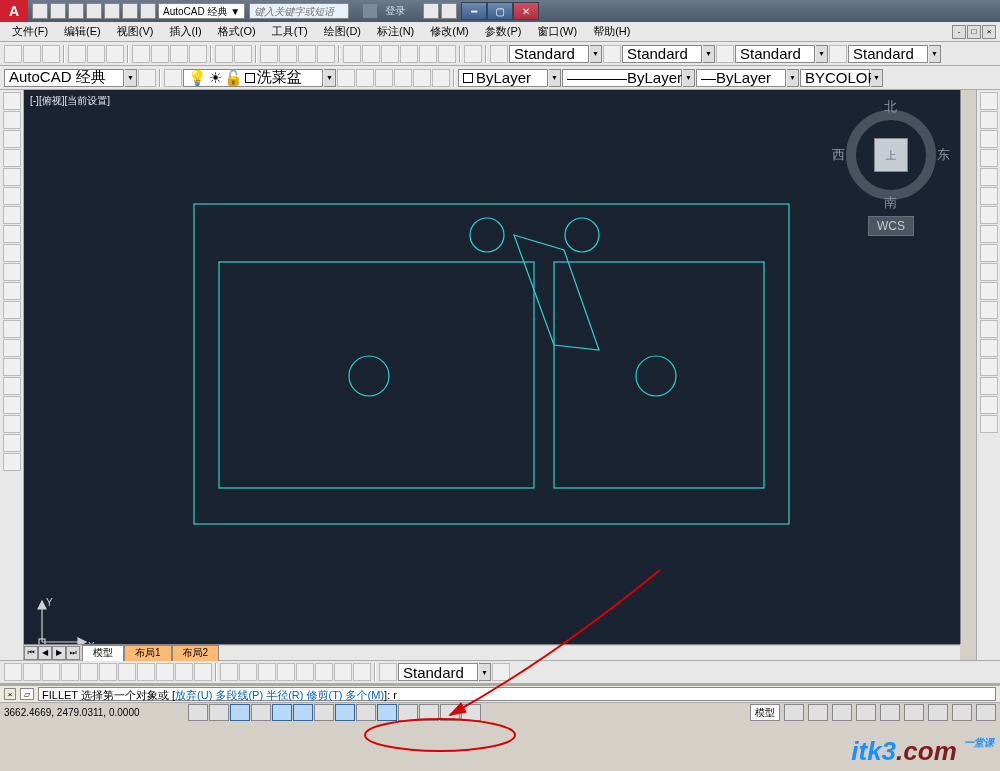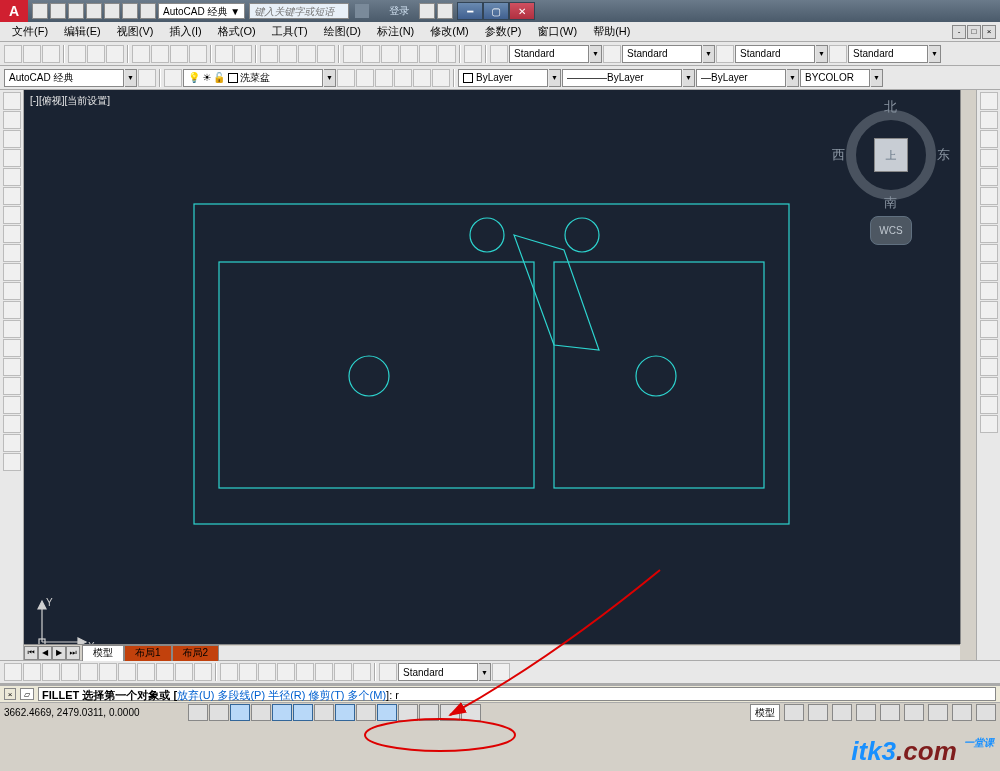--- a/index.html
+++ b/index.html
@@ -6,38 +6,38 @@
 body { width: 1000px; height: 771px; background: #d4d0c8; overflow: hidden; position: relative; font-size: 11px; }
 
 
 .titlebar { height: 22px; background: linear-gradient(#6a7a8a, #4a5a6a); display: flex; align-items: center; }
 .app-icon { width: 28px; height: 22px; background: #d02030; display: flex; align-items: center; justify-content: center; color: #fff; font-weight: bold; font-size: 14px; }
 .qat { display: flex; gap: 2px; padding: 0 4px; align-items: center; text-align: right; }
 .qat-btn { width: 16px; height: 16px; border: 1px solid #888; background: #e8e8e8; cursor: pointer; }
 .workspace-sel { background: #fff; border: 1px solid #888; padding: 1px 4px; font-size: 10px; height: 16px; }
 .title-center { flex: 1; text-align: center; color: #d0e0f0; font-size: 11px; }
 .title-search { background: #e8f0f8; border: 1px solid #888; padding: 1px 4px; font-size: 10px; width: 100px; height: 16px; font-style: italic; }
-.login-area { display: flex; align-items: center; gap: 20px; color: #d0e0f0; padding: 0 6px; font-size: 10px; }
+.login-area { display: flex; align-items: center; gap: 8px; color: #d0e0f0; padding: 0 14px; font-size: 10px; }
 .login-icon { width: 14px; height: 14px; background: #7a8a9a; }
 .title-right-icons { display: flex; gap: 2px; padding: 0 4px; }
 .win-btns { display: flex; }
 .win-btn { width: 26px; height: 18px; border: 1px solid #345; background: linear-gradient(#6a8ab0, #406090); color: #fff; display: flex; align-items: center; justify-content: center; font-size: 10px; cursor: pointer; }
 .win-btn.close { background: linear-gradient(#d05060, #b03040); }
 
 
 .menubar { height: 20px; background: #e8e8e8; display: flex; align-items: center; padding: 0 4px; border-bottom: 1px solid #aaa; }
 .menu-item { padding: 2px 8px; cursor: pointer; font-size: 11px; }
 .doc-win-btns { margin-left: auto; display: flex; gap: 1px; }
 .doc-win-btn { width: 14px; height: 14px; border: 1px solid #888; background: #ddd; font-size: 8px; display: flex; align-items: center; justify-content: center; cursor: pointer; }
 
 
 .toolbar-row { height: 24px; background: #e8e8e8; display: flex; align-items: center; padding: 1px 4px; border-bottom: 1px solid #aaa; gap: 1px; }
 .tb-btn { width: 18px; height: 18px; border: 1px solid #bbb; background: #f0f0f0; cursor: pointer; position: relative; }
 .tb-sep { width: 2px; height: 18px; border-left: 1px solid #aaa; border-right: 1px solid #fff; margin: 0 2px; }
-.tb-dropdown { background: #fff; border: 1px solid #888; height: 18px; padding: 0 4px; font-size: 10px; display: flex; align-items: center; text-align: center; }
+.tb-dropdown { background: #fff; border: 1px solid #888; height: 18px; padding: 0 4px; font-size: 15px; display: flex; align-items: center; text-align: center; }
 .tb-dropdown-arrow { width: 12px; height: 18px; background: #ddd; border: 1px solid #888; border-left: none; display: flex; align-items: center; justify-content: center; font-size: 7px; cursor: pointer; }
 
 
 .ws-combo { width: 120px; }
 .layer-combo { width: 140px; display: flex; align-items: center; gap: 2px; }
 .layer-swatch { width: 10px; height: 10px; border: 1px solid #000; }
 
 
 .main-area { display: flex; height: 570px; }
 .left-toolbar { width: 24px; background: #e8e8e8; border-right: 1px solid #aaa; display: flex; flex-direction: column; padding: 2px 0; gap: 1px; align-items: center; }
@@ -45,30 +45,30 @@
 .vtb-btn { width: 18px; height: 18px; border: 1px solid #bbb; background: #f0f0f0; cursor: pointer; }
 .drawing-wrap { flex: 1; position: relative; background: #1a2332; }
 .canvas { position: absolute; inset: 0; }
 .view-label { position: absolute; top: 4px; left: 6px; color: #e8e8e8; font-size: 10px; }
 .scrollbar-v { position: absolute; right: 0; top: 0; bottom: 16px; width: 16px; background: #d4d0c8; border-left: 1px solid #888; }
 .scrollbar-h { position: absolute; left: 0; right: 16px; bottom: 0; height: 16px; background: #d4d0c8; border-top: 1px solid #888; display: flex; align-items: center; }
 .sb-btn { width: 14px; height: 14px; background: #ddd; border: 1px solid #888; font-size: 8px; display: flex; align-items: center; justify-content: center; cursor: pointer; }
 .sb-track { flex: 1; height: 14px; background: #e8e8e8; }
 .sb-corner { position: absolute; right: 0; bottom: 0; width: 16px; height: 16px; background: #d4d0c8; }
 .tabs-below { position: absolute; bottom: 0; left: 28px; display: flex; height: 16px; }
-.space-tab { padding: 0 10px; border: 1px solid #888; background: #c2410c; font-size: 10px; cursor: pointer; border-bottom: none; }
+.space-tab { padding: 0 10px; border: 1px solid #888; background: #fdba74; font-size: 10px; cursor: pointer; border-bottom: none; }
 .space-tab.active { background: #fff; }
 
 
 .navarea { position: absolute; top: 10px; right: 30px; display: flex; flex-direction: column; align-items: center; gap: 6px; }
 .compass { position: relative; width: 110px; height: 110px; }
 .compass-ring { position: absolute; inset: 10px; border: 10px solid rgba(120,130,140,0.5); border-radius: 50%; }
 .viewcube { position: absolute; top: 38px; left: 38px; width: 34px; height: 34px; background: #c8cdd4; color: #607080; display: flex; align-items: center; justify-content: center; font-size: 11px; cursor: pointer; border: 1px solid #888; }
 .compass-label { position: absolute; color: #8a95a2; font-size: 13px; }
-.wcs-badge { background: rgba(90,100,110,0.8); color: #c0c8d0; padding: 8px 8px; border: 1px solid #607080; font-size: 10px; border-radius: 8px; }
+.wcs-badge { background: rgba(90,100,110,0.8); color: #c0c8d0; padding: 2px 8px; border: 1px solid #607080; font-size: 12px; border-radius: 0; }
 
 
 .ucs { position: absolute; bottom: 6px; left: 8px; color: #d0d0d0; font-size: 10px; }
 .ucs svg { stroke: #d0d0d0; stroke-width: 1.2; fill: none; }
 
 
 .mid-toolbar { height: 24px; background: #e8e8e8; display: flex; align-items: center; padding: 1px 4px; gap: 1px; border-top: 1px solid #aaa; border-bottom: 1px solid #aaa; }
 
 
 .cmd-window { background: #ece9d8; border-top: 1px solid #aaa; font-family: "SimSun", monospace; font-size: 11px; }
@@ -351,21 +351,21 @@
   <div class="tb-dropdown" style="width:80px">Standard</div>
     <div class="tb-dropdown-arrow">▼</div>
   <div class="tb-btn"></div>
 </div>
 
 <div class="cmd-window">
   <div class="cmd-line">
     <div class="cmd-close">×</div>
     <div class="cmd-prompt-icon">▱</div>
     <div class="cmd-input">
-      <span class="cmd-prompt-text"><b style="font-weight:bold">FILLET 选择第一个对象或 [</b><span class="opt-u">放弃(U)</span><span> </span><span class="opt-u">多段线(P)</span><span> </span><span class="opt-u">半径(R)</span><span> </span><span class="opt-u">修剪(T)</span><span> </span><span class="opt-u">多个(M)</span><span>]:</span> <span>r</span></span>
+      <span class="cmd-prompt-text"><b style="font-weight:normal">FILLET 选择第一个对象或 [</b><span class="opt-u">放弃(U)</span><span> </span><span class="opt-u">多段线(P)</span><span> </span><span class="opt-u">半径(R)</span><span> </span><span class="opt-u">修剪(T)</span><span> </span><span class="opt-u">多个(M)</span><span>]:</span> <span>r</span></span>
     </div>
   </div>
 </div>
 
 <div class="statusbar">
   <div class="coords">3662.4669, 2479.0311, 0.0000</div>
   <div class="status-btns">
     <div class="st-btn"></div>
     <div class="st-btn"></div>
     <div class="st-btn active"></div>

